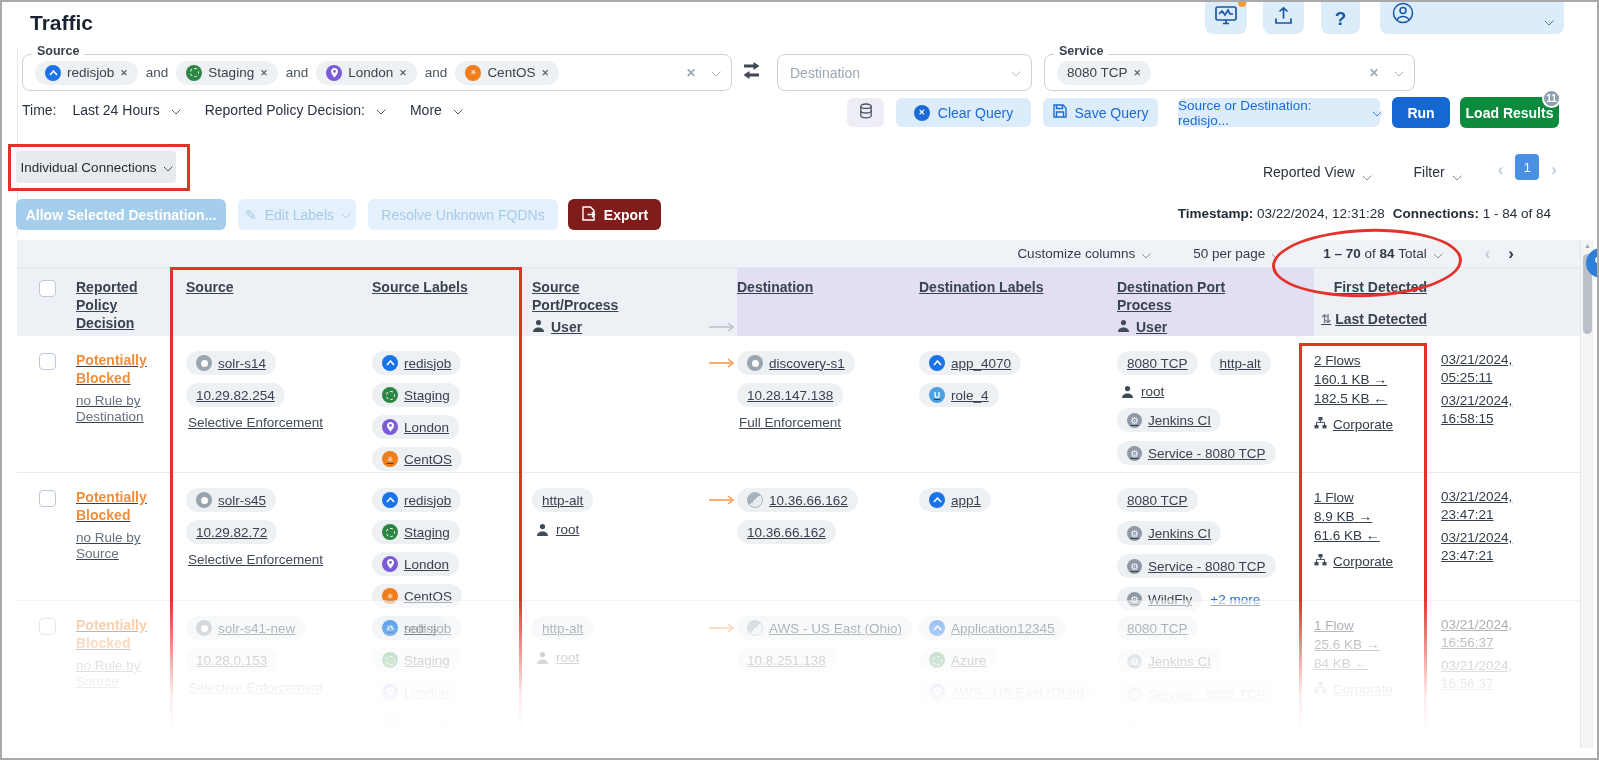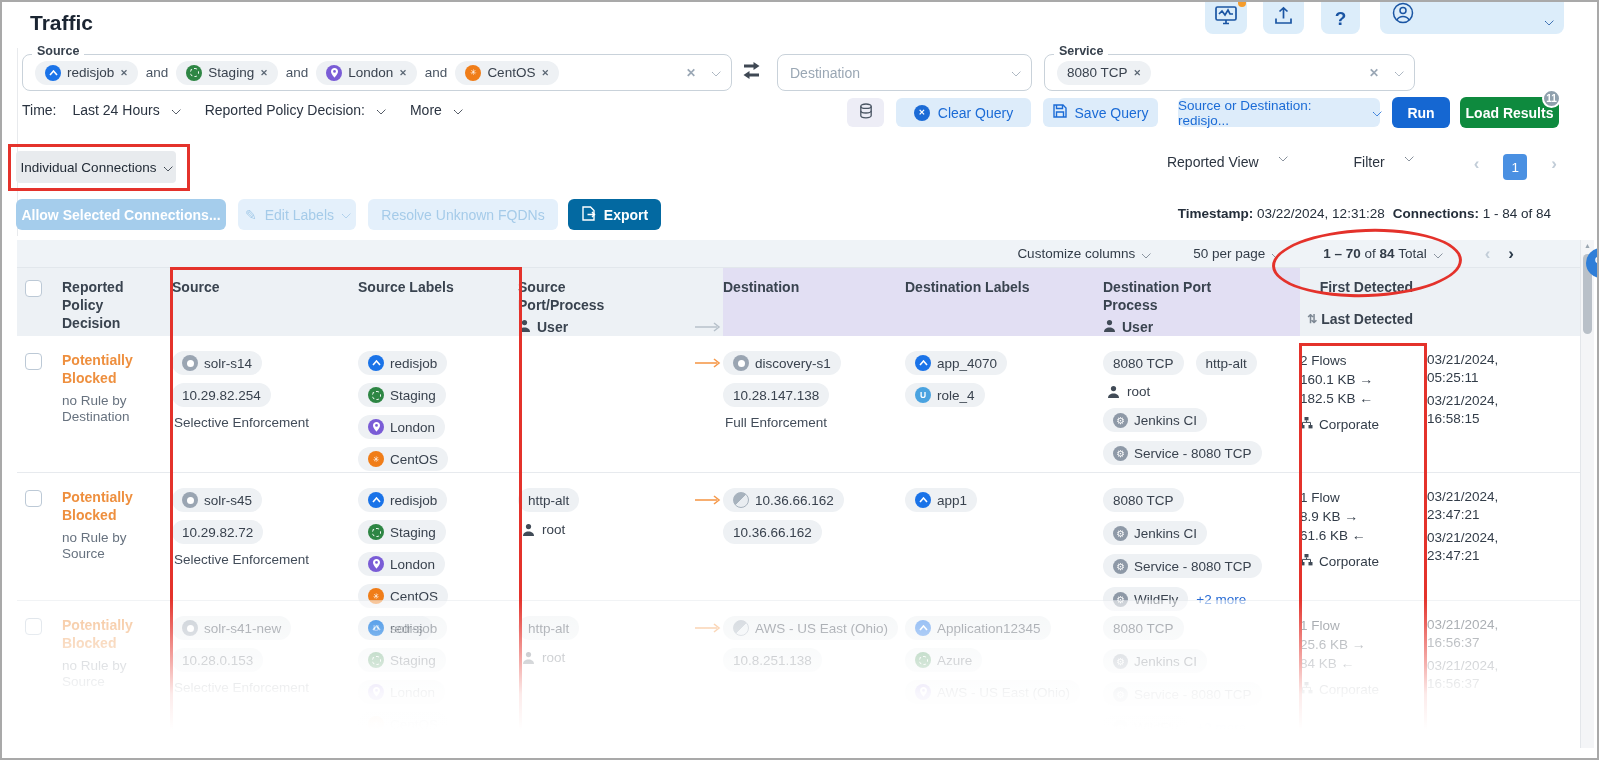--- a/index.html
+++ b/index.html
@@ -46,39 +46,39 @@
   .pill-lav { background:#ededf6; }
   .pill-blue { background:#ddecfa; color:#1b6bd6; }
   .xcircle { display:inline-flex; align-items:center; justify-content:center; width:16px; height:16px; border-radius:50%; background:#1b6bd6; color:#fff; font-size:8px; font-weight:700; }
   .btn-solid { border-radius:6px; color:#fff; font-size:14px; font-weight:700; display:flex; align-items:center; justify-content:center; gap:7px; }
   .btn-run { position:absolute; left:1390px; top:95px; width:58px; height:31px; background:#1567d2; }
   .btn-load { position:absolute; left:1458px; top:95px; width:99px; height:31px; background:#0e8a3e; }
   .load-badge { position:absolute; left:1540px; top:87px; width:19px; height:19px; border-radius:50%; background:#8fa0ad; border:2px solid #fff; color:#fff; font-size:10px; font-weight:700; display:flex; align-items:center; justify-content:center; z-index:6; }
 
   
   .ic-btn { position:absolute; left:14px; top:149px; width:160px; height:32px; background:#e8ebee; border-radius:4px; display:flex; align-items:center; justify-content:center; gap:8px; font-size:13.5px; color:#222b36; }
-  .viewbar { position:absolute; right:36px; top:152px; display:flex; align-items:flex-start; gap:20px; font-size:14px; color:#2b3440; }
+  .viewbar { position:absolute; right:36px; top:152px; display:flex; align-items:flex-end; gap:8px; font-size:14px; color:#2b3440; }
   .pg-arrow { color:#c2cdd8; font-size:17px; font-weight:700; padding:0 4px; }
   .pg-num { width:24px; height:26px; background:#4a90e2; color:#fff; border-radius:4px; display:flex; align-items:center; justify-content:center; font-size:13.5px; }
 
   
   .act { position:absolute; top:197px; height:31px; border-radius:6px; display:flex; align-items:center; justify-content:center; gap:8px; font-size:14px; }
   .act-allow { left:14px; width:210px; background:#a5cdec; color:#fff; font-weight:700; }
   .act-ghost { background:#e4f0fb; color:#a5cbe9; }
-  .act-export { left:566px; width:93px; background:#0369a1; color:#fff; font-weight:700; }
+  .act-export { left:566px; width:93px; background:#7f1d1d; color:#fff; font-weight:700; }
   .stampbar { position:absolute; right:46px; top:204px; font-size:13.5px; color:#242e3a; display:flex; gap:8px; white-space:nowrap; }
   .stampbar b { font-weight:700; }
 
   
   .tbl-controls { position:absolute; left:15px; top:238px; width:1563px; height:28px; background:#eff3f7; border-bottom:1px solid #e2e7ec; display:flex; align-items:center; justify-content:flex-end; gap:44px; padding-right:66px; font-size:13.5px; color:#323c48; }
   .tbl-controls .chv { color:#6b7684; margin-left:7px; }
   .ctl-arrows { display:flex; gap:18px; font-size:17px; font-weight:700; }
   .ctl-prev { color:#c2cdd8; } .ctl-next { color:#2b3a4a; }
 
-  .grid { display:grid; grid-template-columns:42px 110px 186px 160px 177px 28px 182px 198px 197px 127px 108px; padding-left:3px; }
+  .grid { display:grid; grid-template-columns:42px 110px 186px 160px 177px 28px 182px 198px 197px 127px 108px; padding-left:17px;text-decoration:underline; }
   .thead { position:absolute; left:15px; top:266px; width:1563px; height:68px; background:#edf1f5; }
   .thead .cell { padding:10px 14px 0 0; font-size:14px; font-weight:700; color:#39434f; line-height:18px; }
   .lav { background:#e2dff3; }
   .user-line { display:flex; align-items:center; gap:6px; margin-top:4px; font-weight:700; }
   .harrow { align-self:end; padding-bottom:14px; }
   .detect-head { text-align:right; }
   .detect-head .second { margin-top:14px; display:flex; justify-content:flex-end; align-items:center; gap:4px; }
   .sort-ico { color:#7d8894; font-size:12px; }
 
   .trow { position:absolute; left:15px; width:1563px; background:#fff; }
@@ -262,21 +262,21 @@
     <span style="width:28px;"></span>
     <span>Filter</span>
     <span class="chv" style="color:#6b7684;"></span>
     <span style="width:18px;"></span>
     <span class="pg-arrow">‹</span>
     <span class="pg-num">1</span>
     <span class="pg-arrow">›</span>
   </div>
 
   <div class="act act-allow">
-      <span>Allow Selected Connections...</span>
+      <span>Allow Selected Destination...</span>
     </div>
   <div class="act act-ghost" style="left:236px;width:118px;">
     <span>✎</span>
     <span>Edit Labels</span>
     <span class="chv"></span>
   </div>
   <div class="act act-ghost" style="left:366px;width:190px;">
       <span>Resolve Unknown FQDNs</span>
     </div>
   <div class="act act-export">

